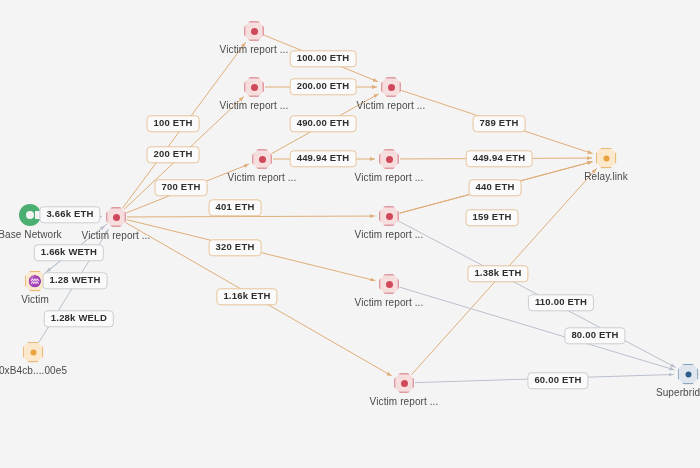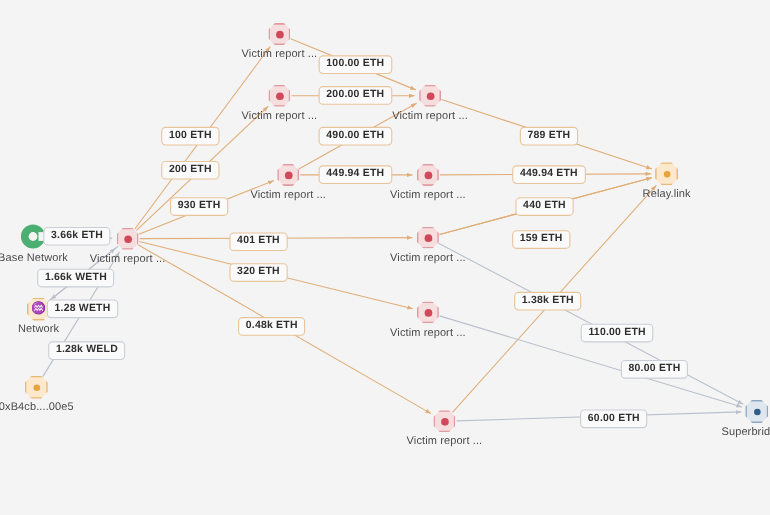--- a/index.html
+++ b/index.html
@@ -128,21 +128,21 @@
             <div class="inner"></div>
             <div class="notch"></div>
           </div>
         </div>
         <div class="node-label" style="top: 14px;">Base Network</div>
       </div>
       <div class="node" style="left: 35px; top: 281px;">
         <div class="node-shape" style="width: 21px; height: 21px; background: rgb(251, 232, 205); box-shadow: rgb(232, 184, 119) 0px 0px 0px 1.4px inset;">
           <div style="font-size: 11px; line-height: 1; color: rgb(168, 85, 200);">♒</div>
         </div>
-        <div class="node-label" style="top: 13px;">Network</div>
+        <div class="node-label" style="top: 13px;">Victim</div>
       </div>
       <div class="node" style="left: 33px; top: 352px;">
         <div class="node-shape" style="width: 21px; height: 21px; background: rgb(251, 232, 205); box-shadow: rgb(232, 184, 119) 0px 0px 0px 1.4px inset;">
           <div class="dot" style="width: 6px; height: 6px; background: rgb(232, 163, 61);"></div>
         </div>
         <div class="node-label" style="top: 13px;">0xB4cb....00e5</div>
       </div>
       <div class="node" style="left: 116px; top: 217px;">
         <div class="node-shape" style="width: 20px; height: 20px; background: rgb(246, 222, 222); box-shadow: rgb(224, 154, 162) 0px 0px 0px 1.4px inset;">
           <div class="dot" style="width: 7px; height: 7px; background: rgb(208, 73, 90);"></div>
@@ -210,24 +210,24 @@
         <div class="node-label" style="top: 13px; left: 40%;">Superbridge...</div>
       </div>
     </div>
   <div id="labels-layer">
       <div class="edge-label el-grey" style="left: 70px; top: 215px;">3.66k ETH</div>
       <div class="edge-label el-grey" style="left: 69px; top: 253px;">1.66k WETH</div>
       <div class="edge-label el-grey" style="left: 75px; top: 281px;">1.28 WETH</div>
       <div class="edge-label el-grey" style="left: 79px; top: 319px;">1.28k WELD</div>
       <div class="edge-label el-orange" style="left: 173px; top: 124px;">100 ETH</div>
       <div class="edge-label el-orange" style="left: 173px; top: 155px;">200 ETH</div>
-      <div class="edge-label el-orange" style="left: 181px; top: 188px;">930 ETH</div>
-      <div class="edge-label el-orange" style="left: 235px; top: 220px;">401 ETH</div>
+      <div class="edge-label el-orange" style="left: 181px; top: 188px;">700 ETH</div>
+      <div class="edge-label el-orange" style="left: 235px; top: 208px;">401 ETH</div>
       <div class="edge-label el-orange" style="left: 235px; top: 248px;">320 ETH</div>
-      <div class="edge-label el-orange" style="left: 247px; top: 297px;">0.48k ETH</div>
+      <div class="edge-label el-orange" style="left: 247px; top: 297px;">1.16k ETH</div>
       <div class="edge-label el-orange" style="left: 323px; top: 59px;">100.00 ETH</div>
       <div class="edge-label el-orange" style="left: 323px; top: 87px;">200.00 ETH</div>
       <div class="edge-label el-orange" style="left: 323px; top: 124px;">490.00 ETH</div>
       <div class="edge-label el-orange" style="left: 323px; top: 159px;">449.94 ETH</div>
       <div class="edge-label el-orange" style="left: 499px; top: 124px;">789 ETH</div>
       <div class="edge-label el-orange" style="left: 499px; top: 159px;">449.94 ETH</div>
       <div class="edge-label el-orange" style="left: 495px; top: 188px;">440 ETH</div>
       <div class="edge-label el-orange" style="left: 492px; top: 218px;">159 ETH</div>
       <div class="edge-label el-orange" style="left: 498px; top: 274px;">1.38k ETH</div>
       <div class="edge-label el-grey" style="left: 561px; top: 303px;">110.00 ETH</div>

